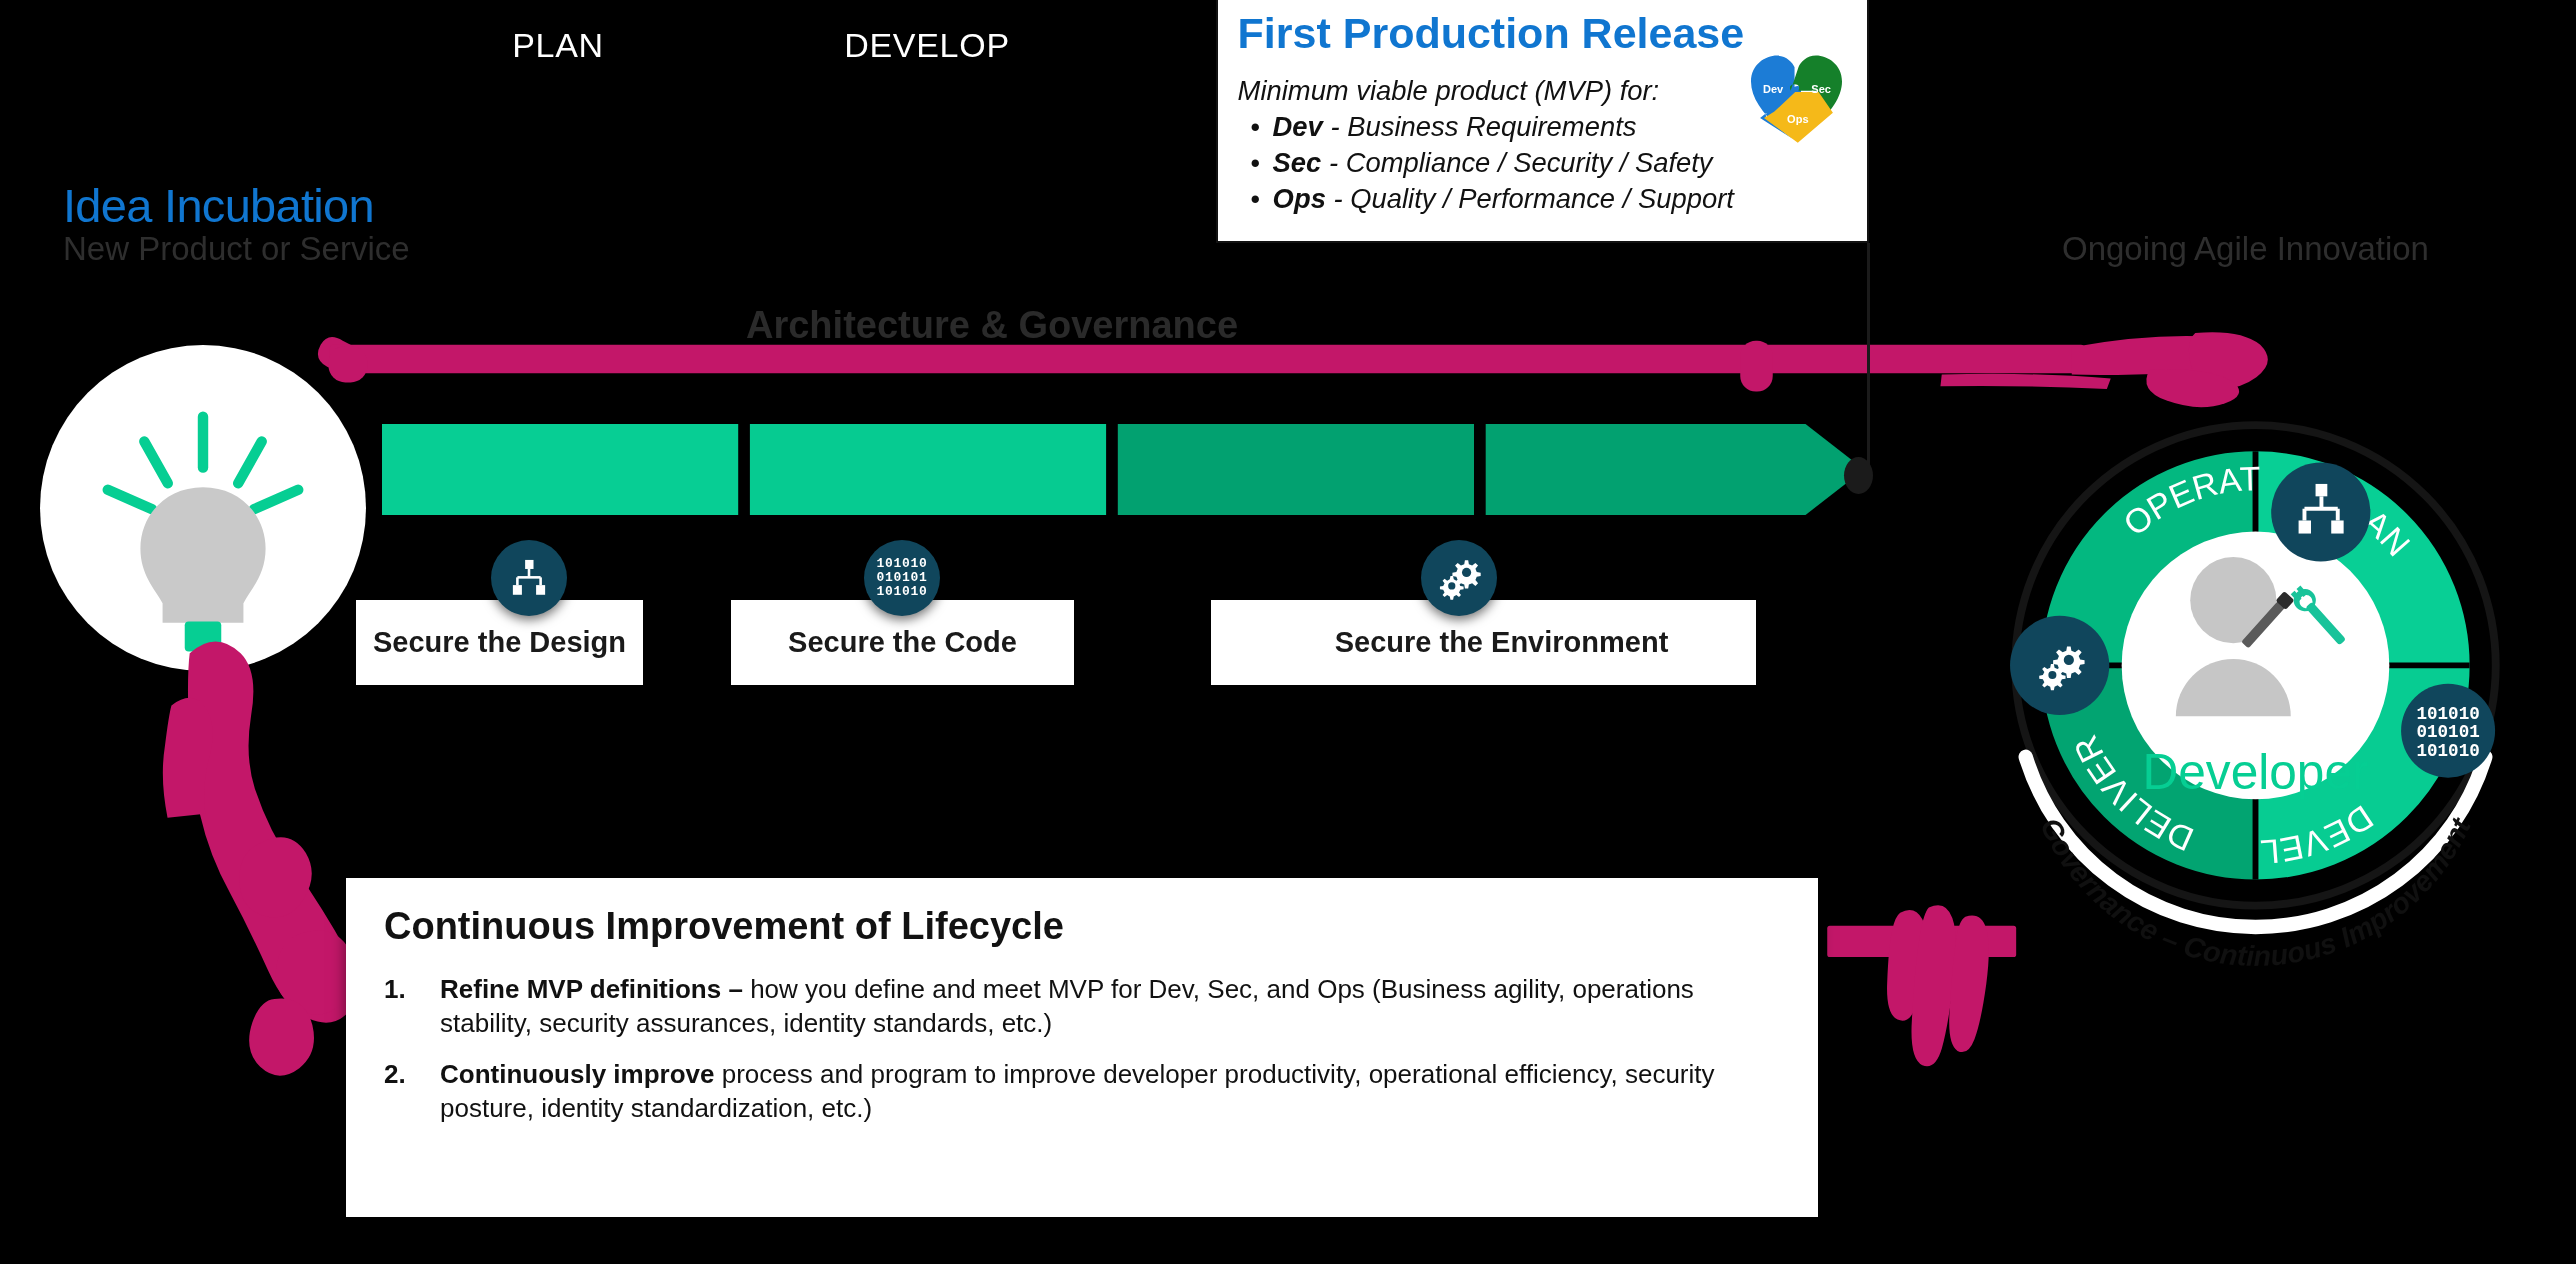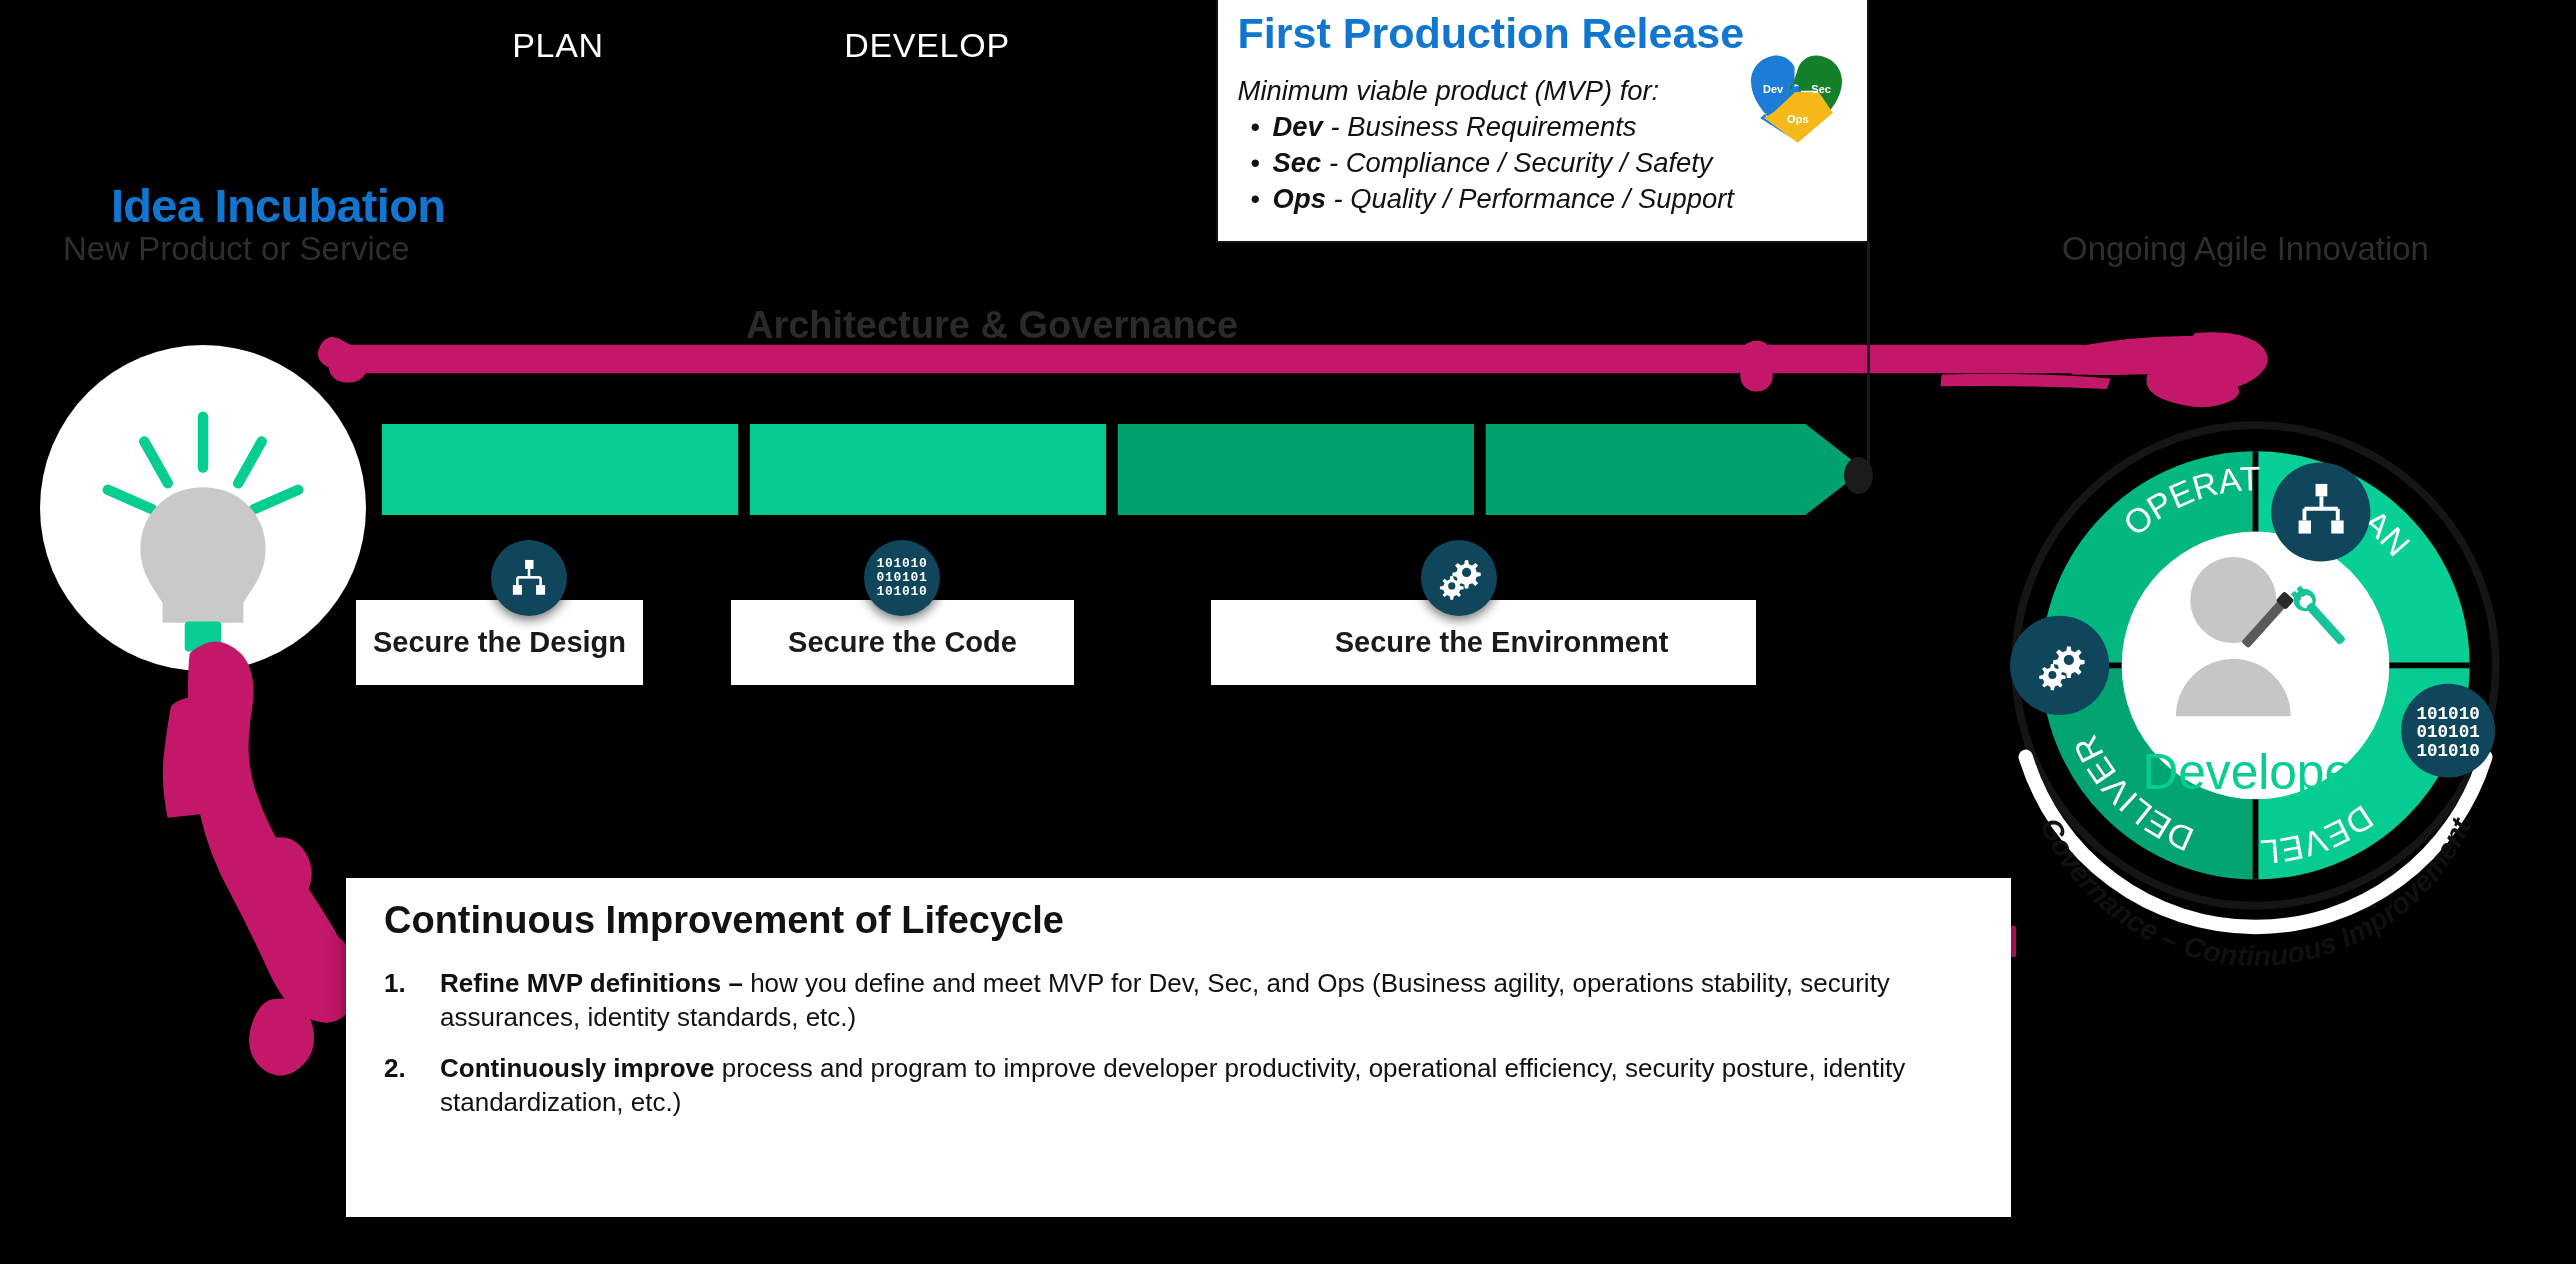--- a/index.html
+++ b/index.html
@@ -2,21 +2,21 @@
 <html style="font-size:10.4px"><head>
 <meta charset="utf-8">
 <style>
   html,body{margin:0;padding:0;background:#000;}
   body{width:2576px;height:1264px;overflow:hidden;font-family:"Liberation Sans",sans-serif;}
   #stage{position:relative;width:2576px;height:1264px;background:#000000;overflow:hidden;}
 
   .abs{position:absolute;}
 
   
-  .hdr-title{font-weight:bold;color:#1076D0;letter-spacing:-0.7px;white-space:nowrap;margin-left:48px;}
+  .hdr-title{font-weight:normal;color:#1076D0;letter-spacing:-0.7px;white-space:nowrap;}
   .hdr-sub{color:#2E2E2E;white-space:nowrap;}
 
   #idea-title{left:63px;top:178px;font-size:47px;}
   #idea-sub{left:63px;top:230px;font-size:33px;}
   #devops-title{left:2085px;top:178px;font-size:47px;}
   #devops-sub{left:2062px;top:230px;font-size:33px;}
 
   
   #arch-title{left:723px;top:304px;font-size:38px;font-weight:bold;color:#2A2A2A;white-space:nowrap;margin-left:23px;}
   #arch-sub{left:636px;top:363px;font-size:27.4px;font-style:italic;color:#3A3A3A;white-space:nowrap;}
@@ -52,22 +52,22 @@
   #callout-title{font-size:43px;font-weight:bold;color:#1076D0;line-height:1.05;}
   #callout-sub{font-size:27.4px;font-style:italic;color:#111;margin-top:19px;}
   .callout-li{font-size:27.4px;font-style:italic;color:#111;margin-top:3.9px;display:flex;}
   .callout-li .bul{width:35px;flex:0 0 35px;text-align:center;}
   .callout-li b{font-weight:bold;}
   #heart-logo{position:absolute;right:22px;top:56px;width:97px;height:91px;}
   #callout-leader{left:1867px;top:243px;width:2.6px;height:230px;background:#1b1b1b;}
   #callout-dot{left:1844px;top:457px;width:29px;height:37px;border-radius:50%;background:#1b1b1b;}
 
   
-  #panel{left:346px;top:878px;width:1665px;height:339px;background:#ffffff;box-shadow:0 3.9px 14.4px rgba(0,0,0,.5);
-         box-sizing:border-box;padding:21px 38px;}
+  #panel{left:346px;top:878px;width:1472px;height:339px;background:#ffffff;box-shadow:0 3.9px 14.4px rgba(0,0,0,.5);
+         box-sizing:border-box;padding:27px 38px;}
   #panel-title{font-size:38px;font-weight:bold;color:#121212;margin-bottom:23.5px;}
   .panel-item{display:flex;font-size:26px;color:#111;line-height:1.32;margin-bottom:17px;}
   .panel-num{width:56px;flex:0 0 56px;font-weight:bold;}
   .panel-item b{font-weight:bold;}
 
   
   #wheel{left:1929px;top:339px;width:653px;height:692px;}
 </style>
 </head>
 <body>

